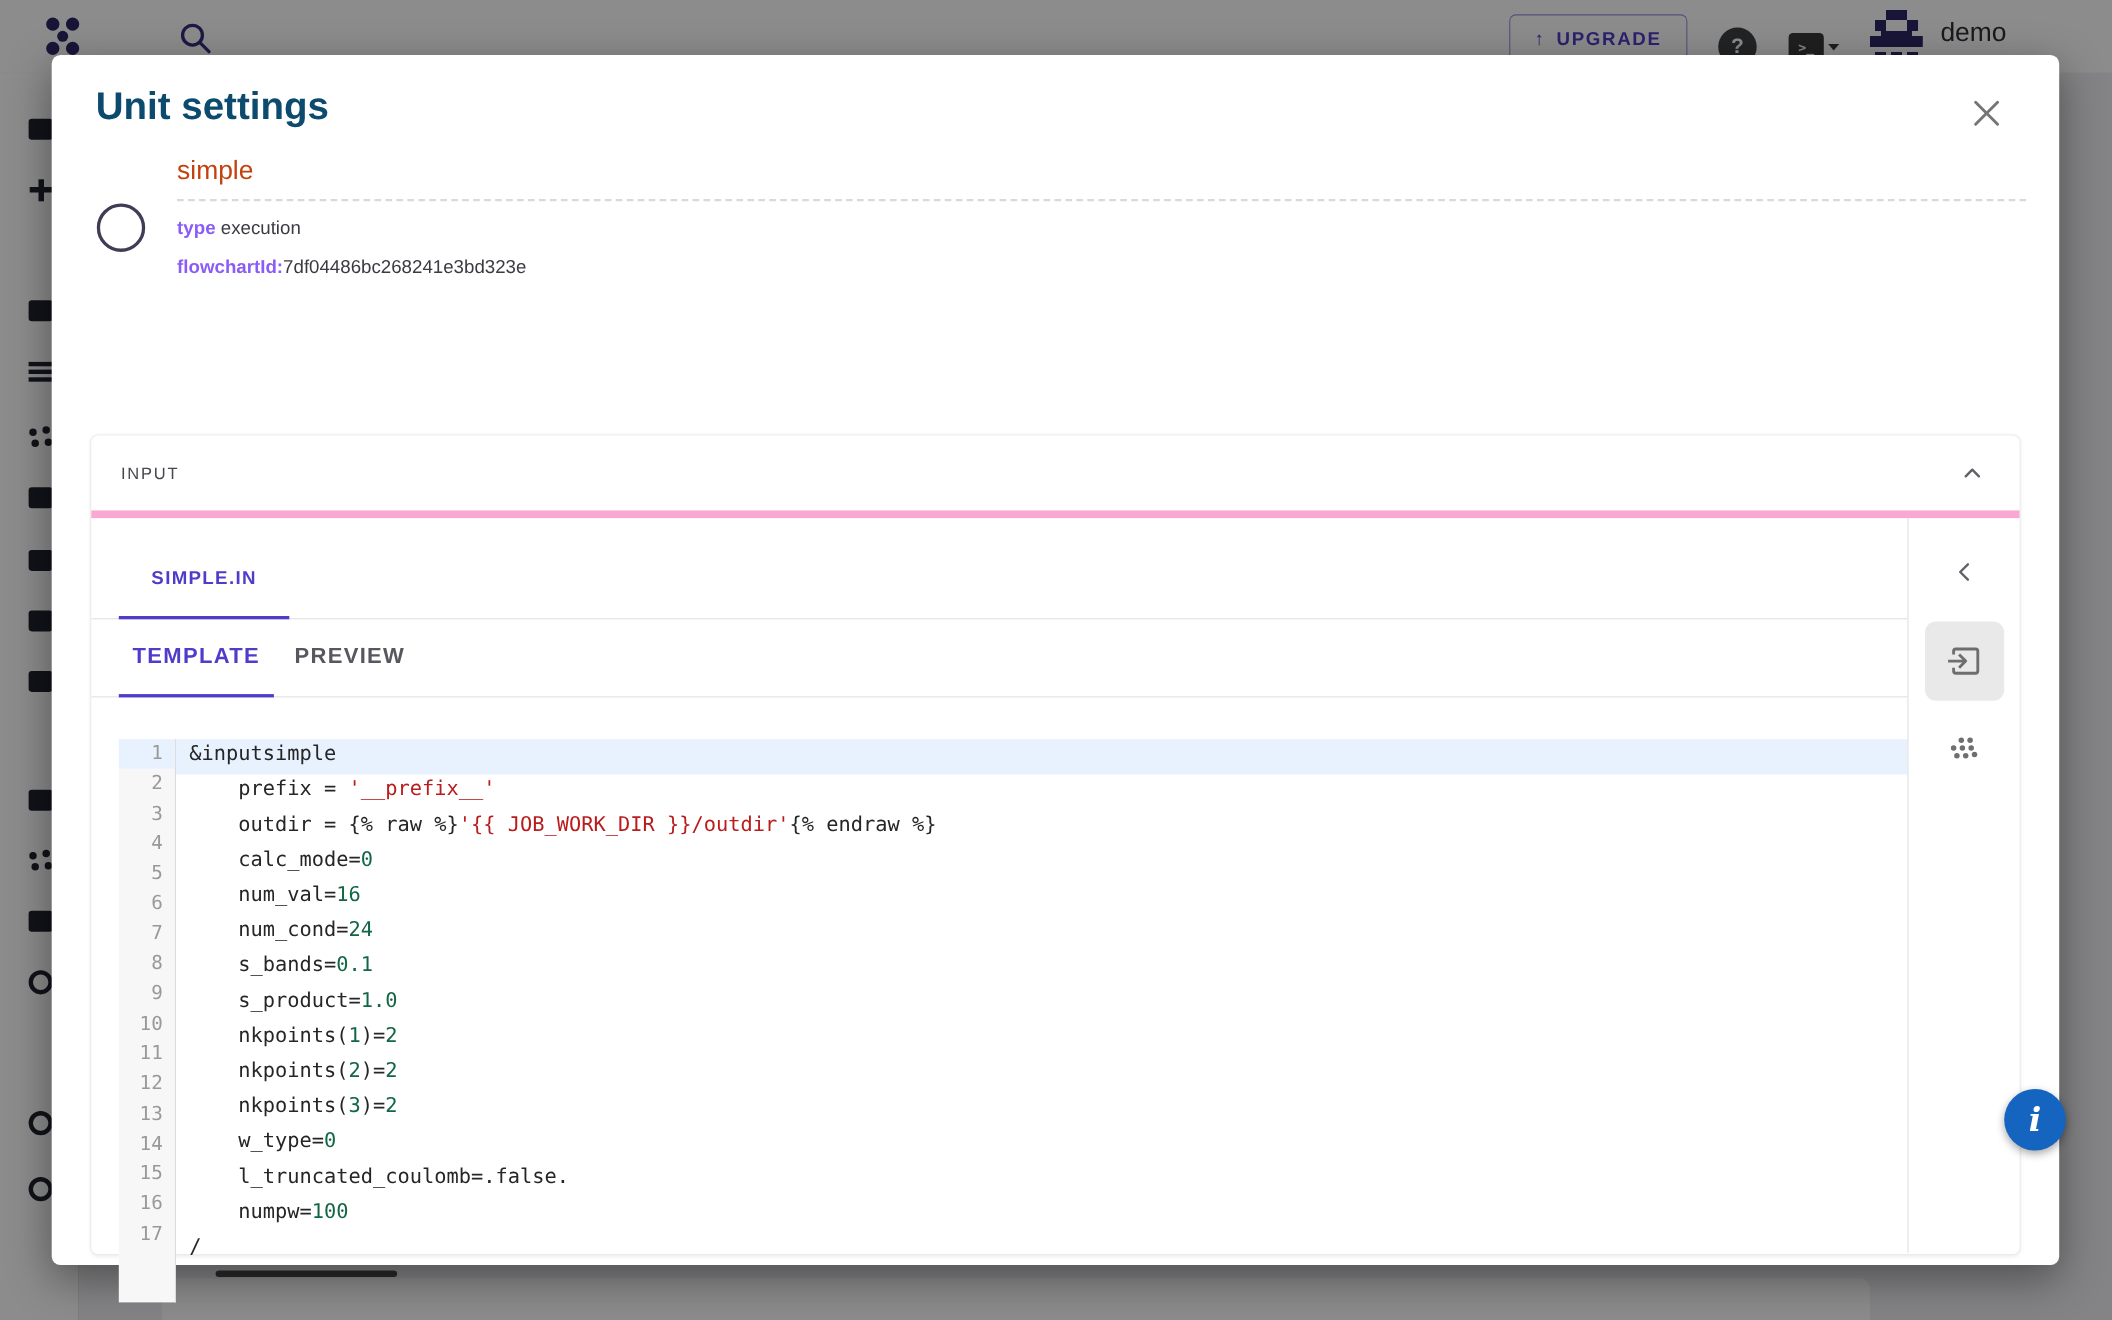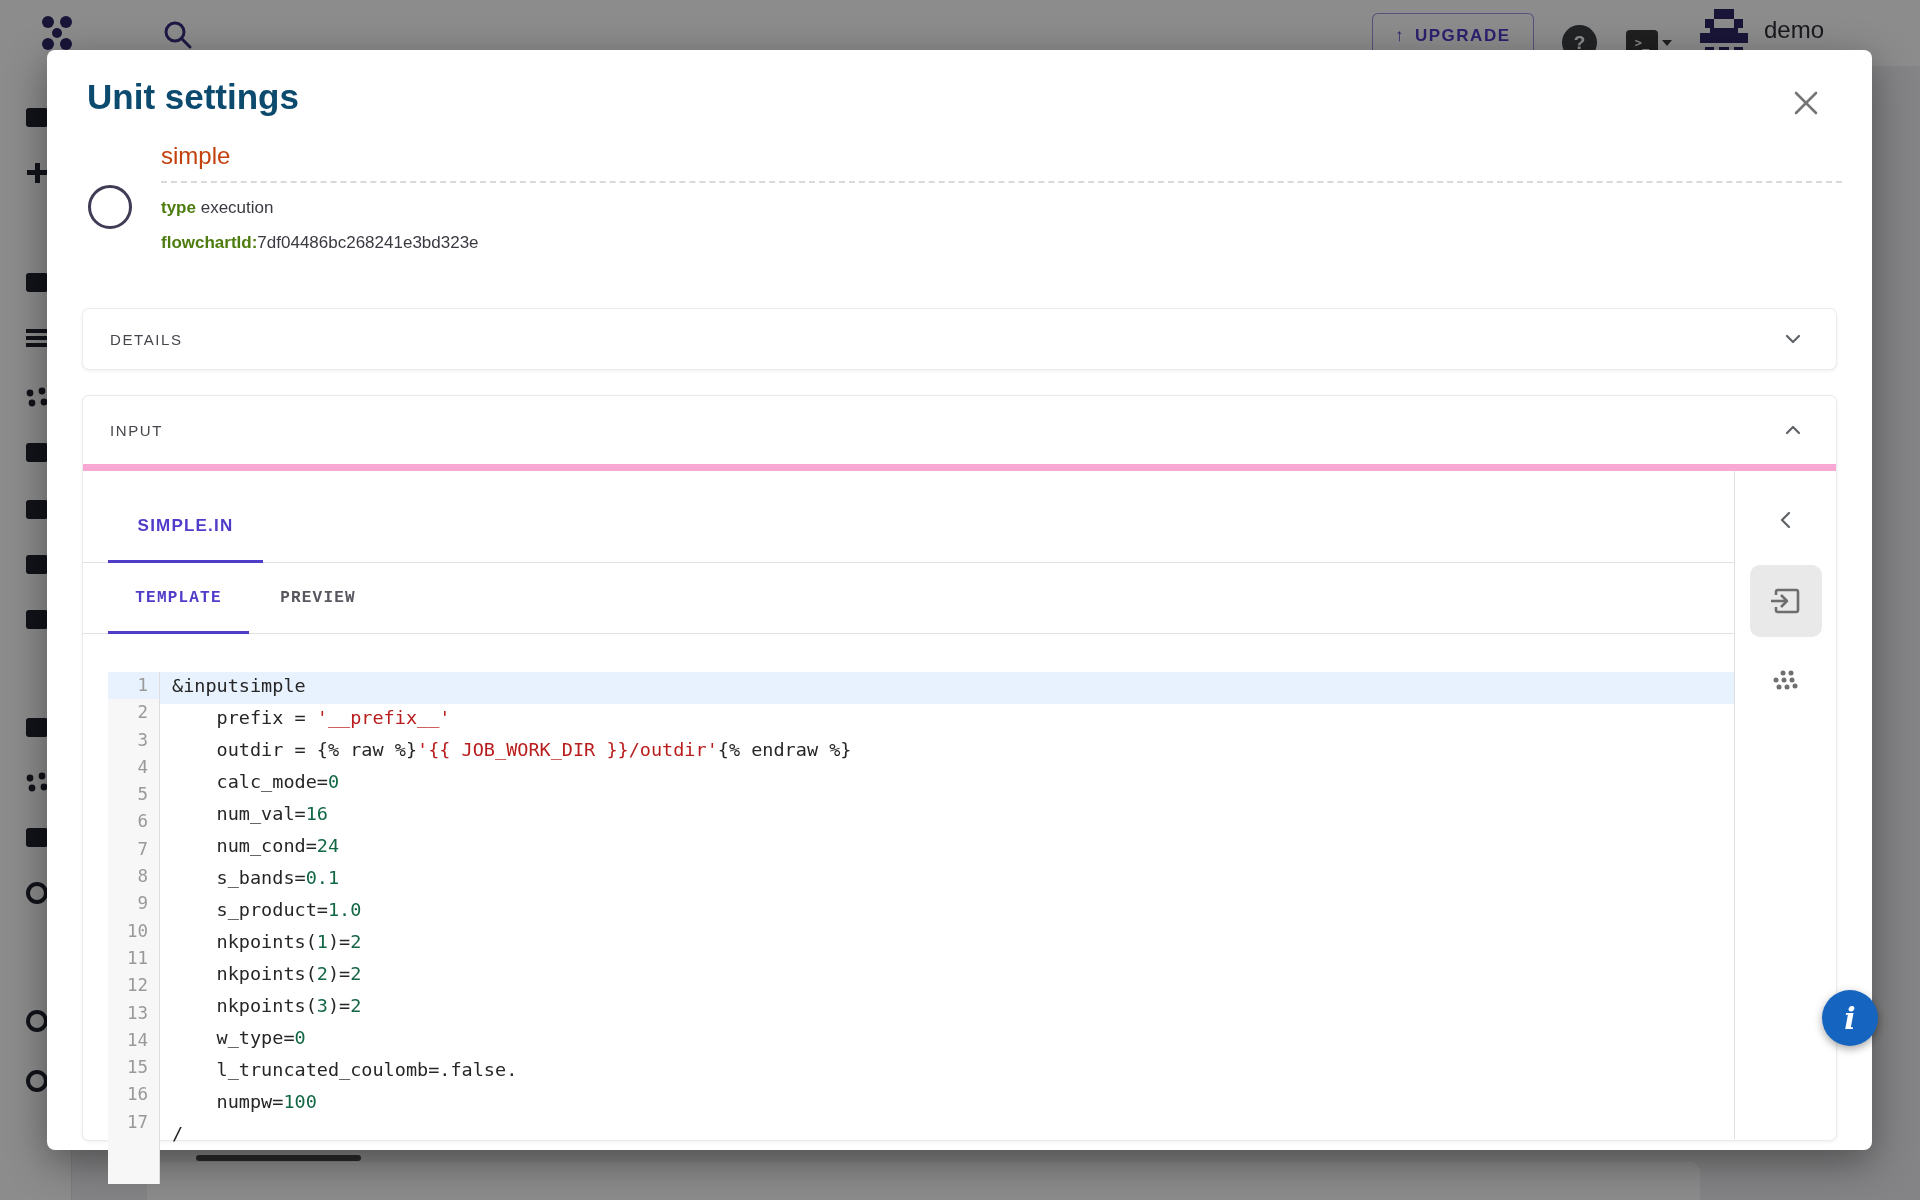--- a/index.html
+++ b/index.html
@@ -44,21 +44,21 @@
   .modal { position:absolute; left:47px; top:50px; width:1825px; height:1100px; z-index:10;
     background:#fff; border-radius:8px; box-shadow:0 12px 40px rgba(0,0,0,.4); }
   .dlg-title { position:absolute; left:40px; top:27px; font-size:35px; color:#0c4a6e; }
   .close-btn { position:absolute; right:46px; top:34px; width:40px; height:40px; background:none; border:none; }
   .unit-circle { position:absolute; left:41px; top:135px; width:44px; height:44px;
     border:3px solid #3f3d56; border-radius:50%; }
   .unit-info { position:absolute; left:114px; top:92px; right:30px; }
   .unit-name { font-size:24px; color:#c2410c; }
   .unit-divider { border:none; border-top:2px dashed #d9d9d9; margin-top:11px; }
   .unit-row { margin-top:15px; font-size:17px; color:#3a3a42; }
-  .unit-row b { color:#4d7c0f; }
+  .unit-row b { color:#8b5cf6; }
   .card { position:absolute; left:36px; width:1753px; background:#fff; border-radius:6px;
     box-shadow:0 0 0 1px #ececec, 0 1px 4px rgba(0,0,0,.10); }
   .card-details { top:259px; height:60px; }
   .card-input { top:346px; height:744px; }
   .acc-header { height:60px; display:flex; align-items:center; justify-content:space-between;
     padding:0 30px 0 27px; background:none; border:none; width:100%; }
   .card-input .acc-header { height:75px; border-bottom:7px solid #f9a8d4; }
   .acc-label { font-size:15px; letter-spacing:1.6px; color:#46464e; }
 
   .input-body { display:flex; height:668px; }
@@ -69,21 +69,21 @@
     border:none; display:flex; align-items:center; justify-content:center; }
   .rail-dots-btn { margin-top:28px; width:44px; height:40px; background:none; border:none; }
 
   .filetab-row { height:92px; border-bottom:1px solid #e2e2e2; display:flex; align-items:flex-end; }
   .filetab { width:155px; margin-left:25px; height:72px; background:none; border:none;
     display:flex; align-items:center; justify-content:center; position:relative;
     color:#4f3cc9; font-size:17px; font-weight:bold; letter-spacing:1.2px; }
   .subtab-row { height:71px; border-bottom:1px solid #e2e2e2; display:flex; align-items:flex-end; }
   .subtab { height:71px; background:none; border:none; position:relative;
     display:flex; align-items:center; justify-content:center;
-    font-size:16px; font-weight:bold; letter-spacing:1.2px; color:#575760;font-family:Liberation Mono, monospace; }
+    font-size:20px; font-weight:bold; letter-spacing:1.2px; color:#575760; }
   .subtab.active { color:#4f3cc9; }
   .tab-underline { position:absolute; left:0; bottom:-1px; width:100%; height:3px; background:#4f3cc9; }
   .subtab-template { width:141px; margin-left:25px; }
   .subtab-preview { width:138px; }
 
   .editor { margin:38px 0 0 25px; display:flex; font-family:"DejaVu Sans Mono",monospace;
     font-size:18.5px; line-height:27.3px; }
   .gutter { width:52px; background:#f7f7f7; border-right:1px solid #ddd; }
   .gutter .ln { height:27.3px; text-align:right; padding-right:11px; color:#999; font-size:17.5px; }
   .codecol { flex:1; min-width:0; }
@@ -224,28 +224,20 @@
       <hr class="unit-divider">
       <div class="unit-row">
         <b>type</b>
         <span>execution</span>
       </div>
       <div class="unit-row">
         <b>flowchartId:</b><span>7df04486bc268241e3bd323e</span>
       </div>
     </div>
 
-    <div class="card card-details">
-      <button class="acc-header">
-        <span class="acc-label">DETAILS</span>
-        <svg width="26" height="26" viewBox="0 0 26 26">
-          <polyline points="7,10 13,16 19,10" fill="none" stroke="#5f6368" stroke-width="2.2" stroke-linecap="round" stroke-linejoin="round"></polyline>
-        </svg>
-      </button>
-    </div>
 
     <div class="card card-input">
       <button class="acc-header">
         <span class="acc-label">INPUT</span>
         <svg width="26" height="26" viewBox="0 0 26 26">
           <polyline points="7,16 13,10 19,16" fill="none" stroke="#5f6368" stroke-width="2.2" stroke-linecap="round" stroke-linejoin="round"></polyline>
         </svg>
       </button>
 
       <div class="input-body">

